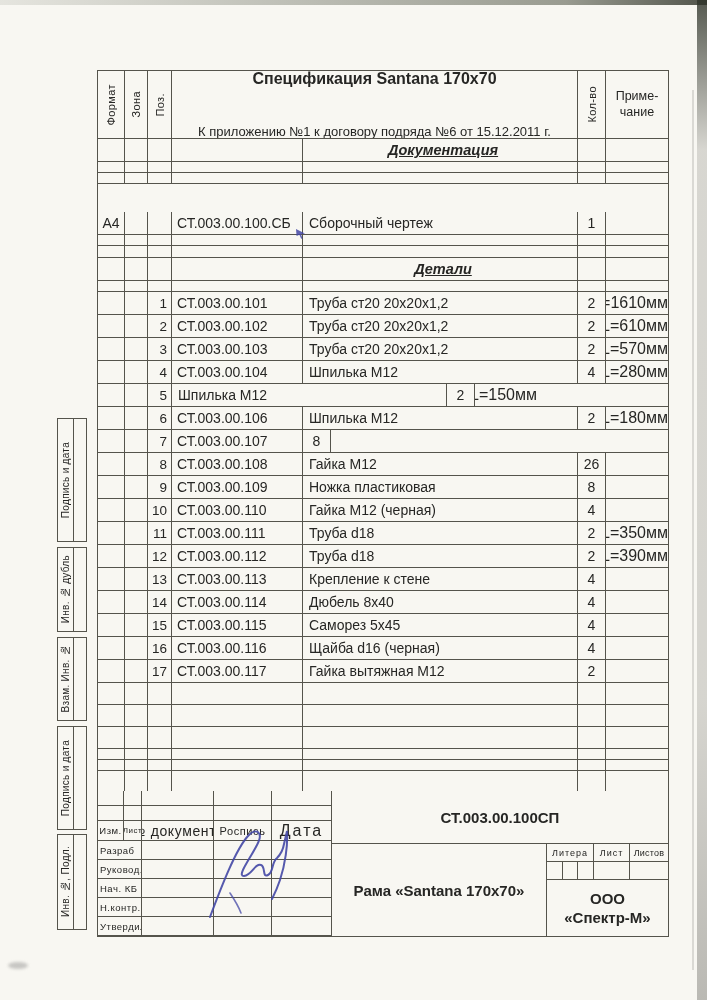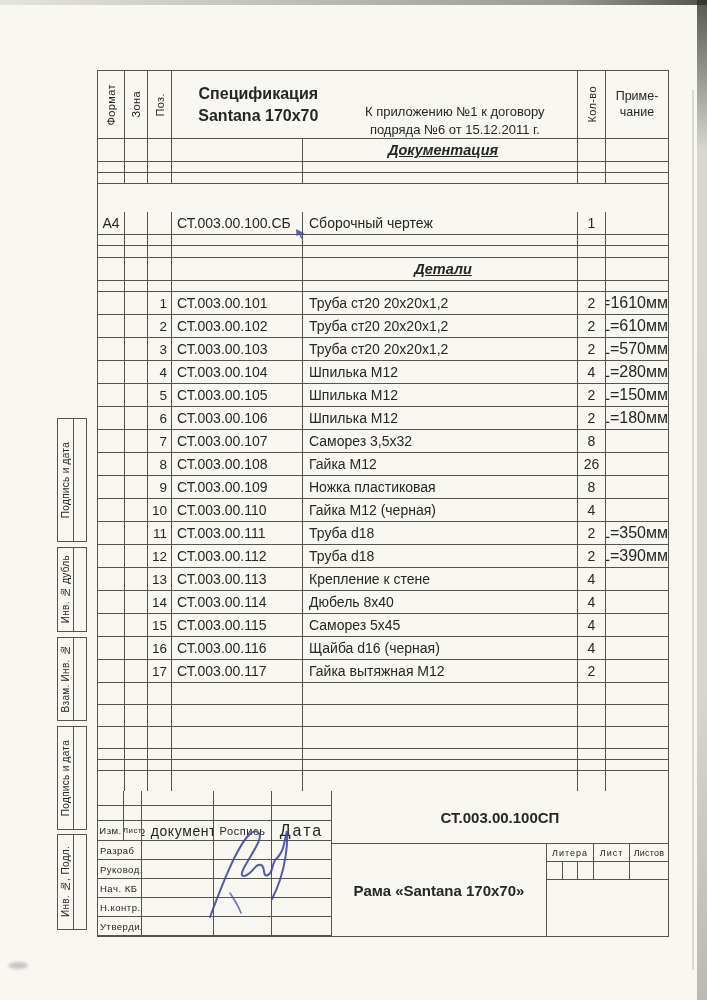--- a/index.html
+++ b/index.html
@@ -16,21 +16,21 @@
   .srow{display:flex;border-bottom:1px solid var(--line);box-sizing:border-box;align-items:stretch;}
   .srow:last-child{border-bottom:none;}
   .c{box-sizing:border-box;border-right:1px solid var(--line);overflow:hidden;display:flex;align-items:center;}
   .c-fmt{width:27px;justify-content:center;}
   .c-zone{width:23px;justify-content:center;}
   .c-pos{width:24px;justify-content:flex-end;padding-right:4px;font-size:13.5px;}
   .c-des{width:131px;padding-left:5px;font-size:14px;}
   .c-name{width:275px;padding-left:6px;font-size:14px;}
   .c-qty{width:28px;justify-content:center;font-size:14px;}
   .c-note{width:62px;border-right:none;justify-content:flex-end;font-size:16px;}
-  .c-title{width:406px;justify-content:center;text-align:center;padding:2px 6px;}
+  .c-title{width:406px;flex-direction:column;justify-content:center;text-align:center;padding:2px 6px;}
 
   .head{height:68px;}
   .vert{writing-mode:vertical-rl;transform:rotate(180deg);font-size:11px;white-space:nowrap;letter-spacing:.4px;}
   .doc-title{font-size:16px;font-weight:bold;line-height:1.35;}
   .doc-subtitle{font-size:13px;line-height:1.35;margin-top:33px;}
   .note-head{flex-direction:column;justify-content:center;font-size:12.5px;line-height:1.25;}
   .colhead{justify-content:center;padding-left:0;font-size:14.5px;}
 
   .section-title{display:block;width:100%;text-align:center;font-weight:bold;font-style:italic;text-decoration:underline;font-size:14.5px;}
 
@@ -259,23 +259,20 @@
           <div class="c c-note">
             <span>L=280мм</span>
           </div>
         </div>
         <div class="srow" style="height: 23px;">
           <div class="c c-fmt"></div>
           <div class="c c-zone"></div>
           <div class="c c-pos">
             <span>5</span>
           </div>
-          <div class="c c-des">
-            <span>СТ.003.00.105</span>
-          </div>
           <div class="c c-name">
             <span>Шпилька М12</span>
           </div>
           <div class="c c-qty">
             <span>2</span>
           </div>
           <div class="c c-note">
             <span>L=150мм</span>
           </div>
         </div>
@@ -299,23 +296,20 @@
           </div>
         </div>
         <div class="srow" style="height: 23px;">
           <div class="c c-fmt"></div>
           <div class="c c-zone"></div>
           <div class="c c-pos">
             <span>7</span>
           </div>
           <div class="c c-des">
             <span>СТ.003.00.107</span>
-          </div>
-          <div class="c c-name">
-            <span>Саморез 3,5х32</span>
           </div>
           <div class="c c-qty">
             <span>8</span>
           </div>
           <div class="c c-note">
             <span></span>
           </div>
         </div>
         <div class="srow" style="height: 23px;">
           <div class="c c-fmt"></div>
@@ -628,20 +622,24 @@
               <div class="tc" style="width:36px">Лист</div>
               <div class="tc last" style="width:38px;letter-spacing:.2px">Листов</div>
             </div>
             <div class="lit-row">
               <div class="tc" style="width:16px"></div>
               <div class="tc" style="width:15px"></div>
               <div class="tc" style="width:16px"></div>
               <div class="tc" style="width:36px"></div>
               <div class="tc last" style="width:38px"></div>
             </div>
+            <div class="tb-company">
+              <div>ООО</div>
+              <div>«Спектр-М»</div>
+            </div>
           </div>
         </div>
       </div>
     </div>
   </div>
 
   <div class="side-box" style="top:418px;height:124px">
     <div class="side-label">
         <span>Подпись и дата</span>
       </div>

